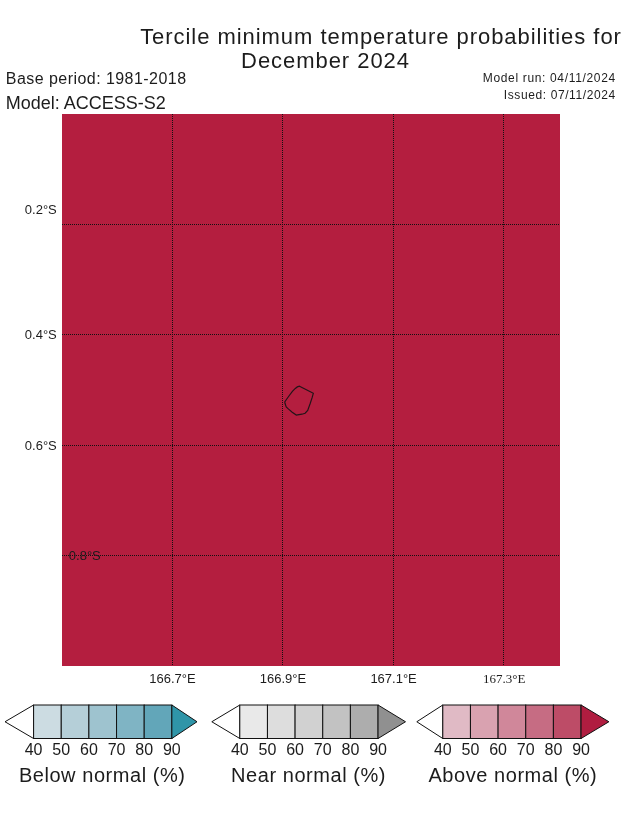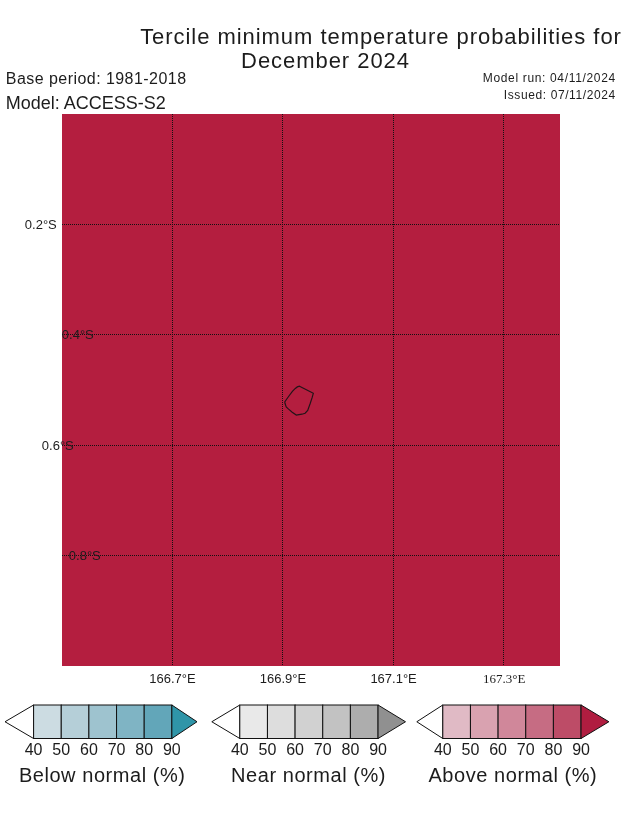--- a/index.html
+++ b/index.html
@@ -38,25 +38,25 @@
 
   <line x1="0" y1="331.5" x2="498" y2="331.5" stroke="#111111" stroke-width="1" stroke-dasharray="1 1"></line>
 
   <line x1="0" y1="441.5" x2="498" y2="441.5" stroke="#111111" stroke-width="1" stroke-dasharray="1 1"></line>
 
   <polygon points="237.5,272.2 251.3,279.3 250.2,283.4 248.1,289.8 245.7,296.4 243.1,299.2 239.9,300.2 237.0,300.6 234.3,301.1 230.2,298.2 226.6,295.1 224.2,292.9 223.0,289.3 222.8,287.9 224.4,285.5 227.3,281.5 230.4,277.4 233.3,274.4 235.3,272.9" fill="none" stroke="#231418" stroke-width="1.2"></polygon>
 </svg>
 
 </div>
 
-<div class="abs" style="left:0px;top:218px;width:56.8px;text-align:right;font-size:13px;">0.2°S</div>
+<div class="abs" style="left:0px;top:203px;width:56.8px;text-align:right;font-size:13px;">0.2°S</div>
 
-<div class="abs" style="left:0px;top:328.4px;width:56.8px;text-align:right;font-size:13px;padding-left:37px;">0.4°S</div>
+<div class="abs" style="left:0px;top:328.4px;width:56.8px;text-align:right;font-size:13px;">0.4°S</div>
 
-<div class="abs" style="left:0px;top:438.9px;width:56.8px;text-align:right;font-size:13px;margin-left:17px;">0.6°S</div>
+<div class="abs" style="left:0px;top:438.9px;width:56.8px;text-align:right;font-size:13px;">0.6°S</div>
 
 <div class="abs" style="left:0px;top:549.4px;width:56.8px;text-align:right;font-size:13px;padding-left:44px;">0.8°S</div>
 
 <div class="abs" style="left:172.4px;top:672.2px;transform:translateX(-50%);font-size:13px;">166.7°E</div>
 
 <div class="abs" style="left:283px;top:672.2px;transform:translateX(-50%);font-size:13px;">166.9°E</div>
 
 <div class="abs" style="left:393.6px;top:672.2px;transform:translateX(-50%);font-size:13px;">167.1°E</div>
 
 <div class="abs" style="left:504.2px;top:672.2px;transform:translateX(-50%);font-size:13px;font-family:Liberation Serif, serif;">167.3°E</div>

